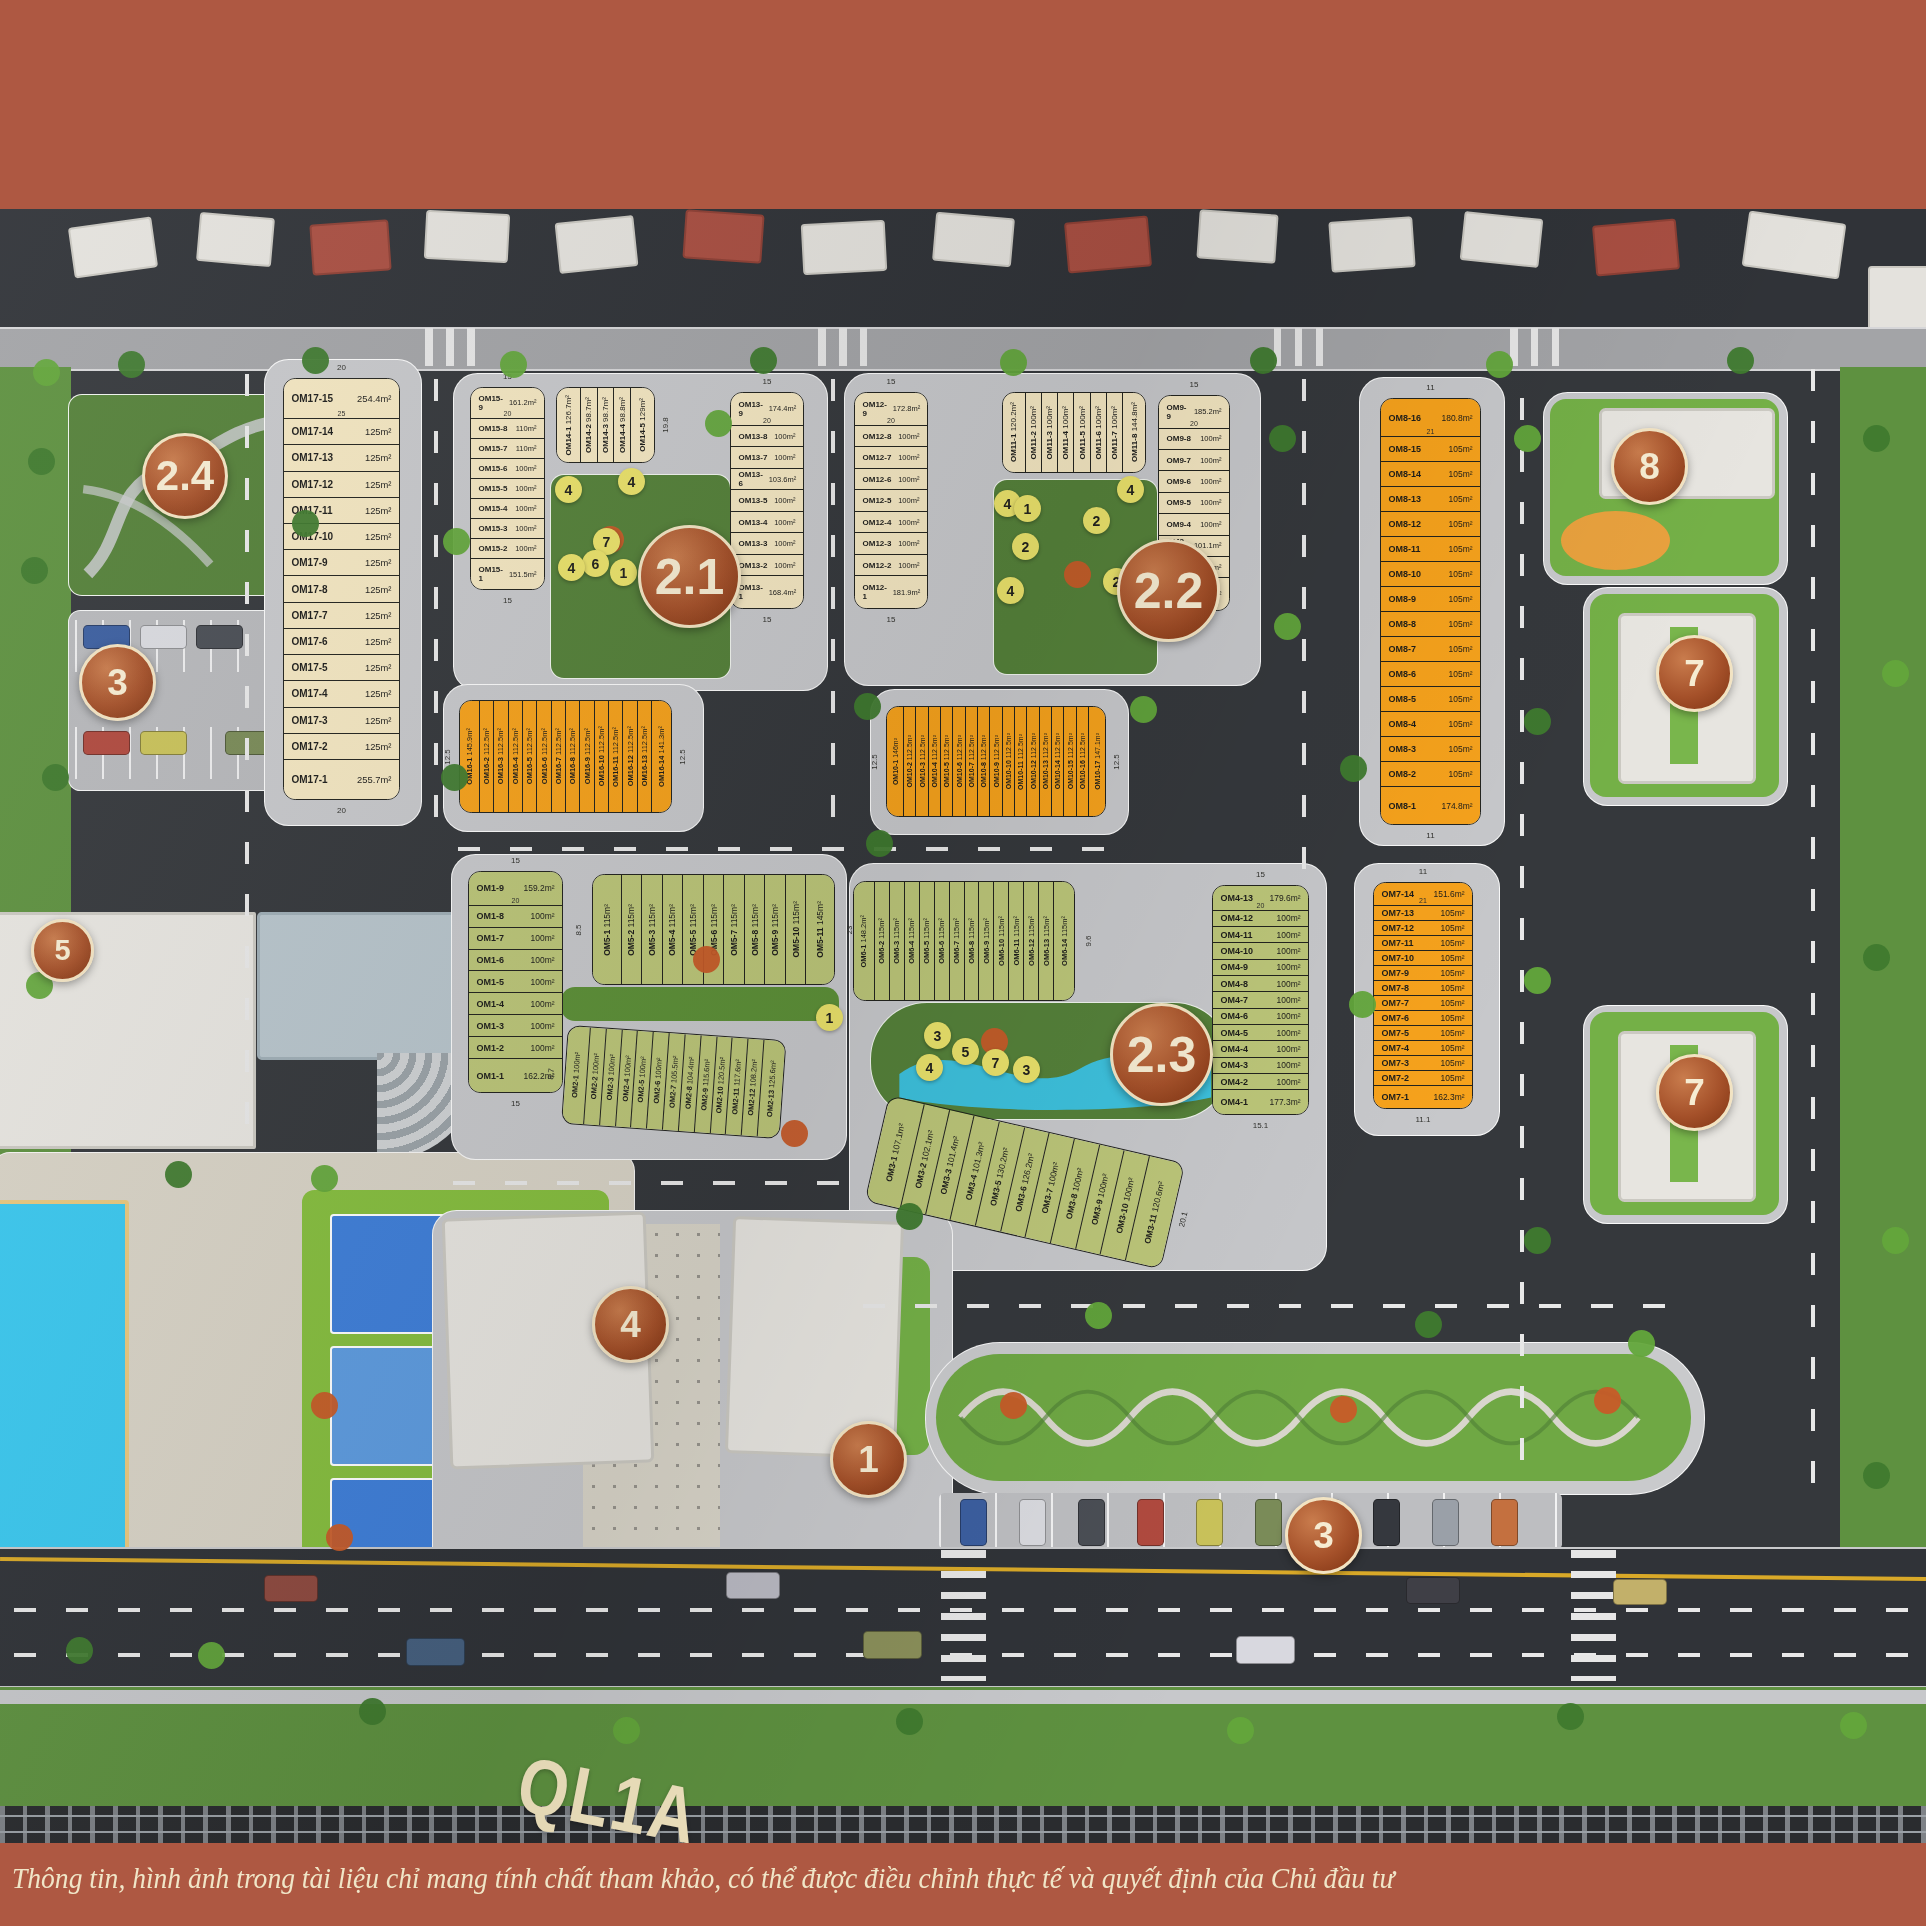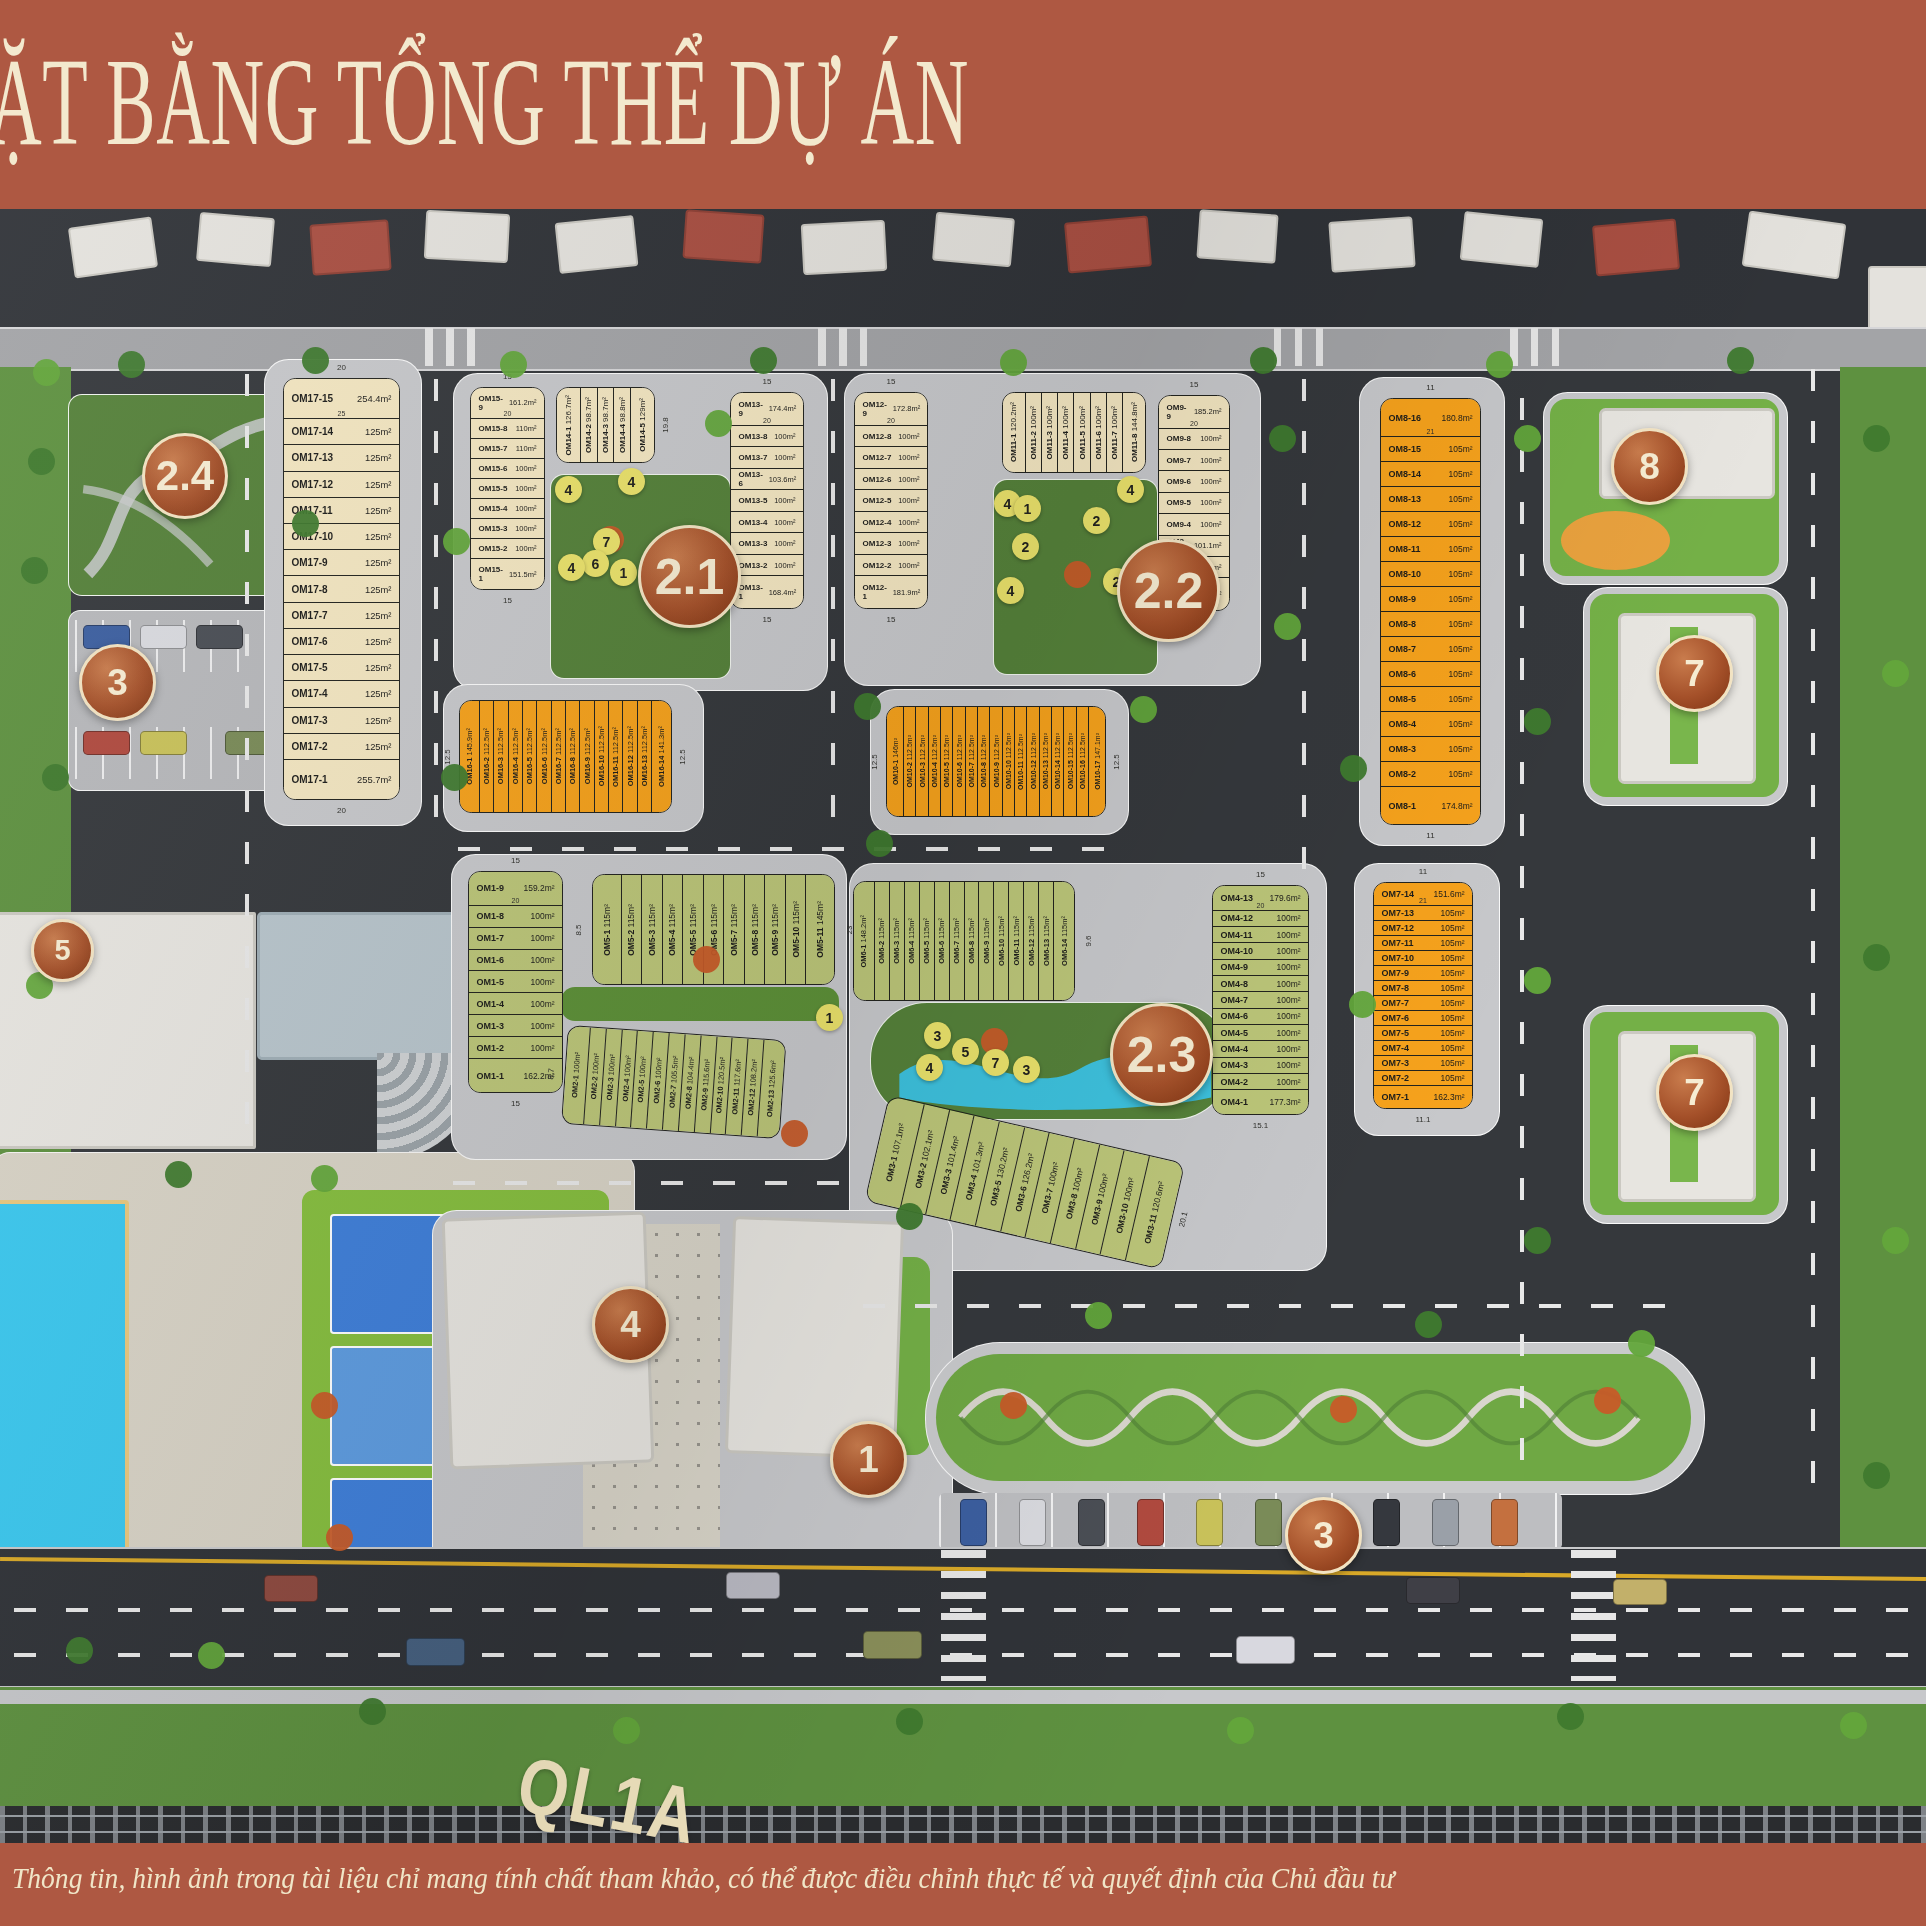--- a/index.html
+++ b/index.html
@@ -1161,21 +1161,18 @@
         <div class="pmark" style="left: 924px; top: 813px;">3</div>
         <div class="pmark" style="left: 952px; top: 829px;">5</div>
         <div class="pmark" style="left: 982px; top: 840px;">7</div>
         <div class="pmark" style="left: 916px; top: 845px;">4</div>
         <div class="pmark" style="left: 1013px; top: 847px;">3</div>
       </div>
 
     <div id="shade" class="abs"></div>
   </div>
 
-  <div id="header" class="abs">
-    <div id="title" class="abs">ẶT BẰNG TỔNG THỂ DỰ ÁN</div>
-  </div>
 
   <div id="footer" class="abs">
     <div id="disclaimer" class="abs">Thông tin, hình ảnh trong tài liệu chỉ mang tính chất tham khảo, có thể được điều chỉnh thực tế và quyết định của Chủ đầu tư</div>
   </div>
 </div>
 
 
 </body></html>

